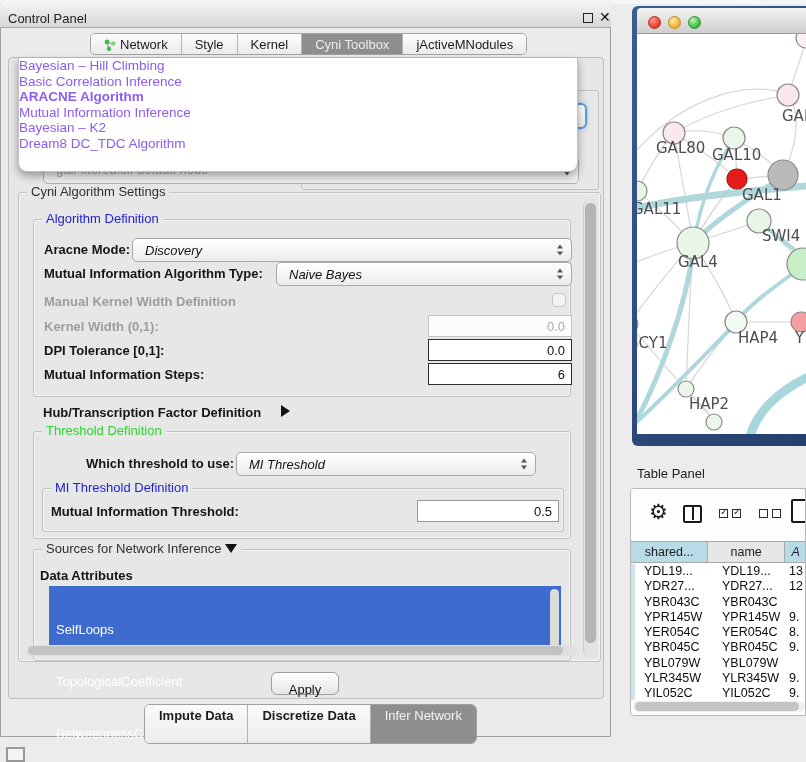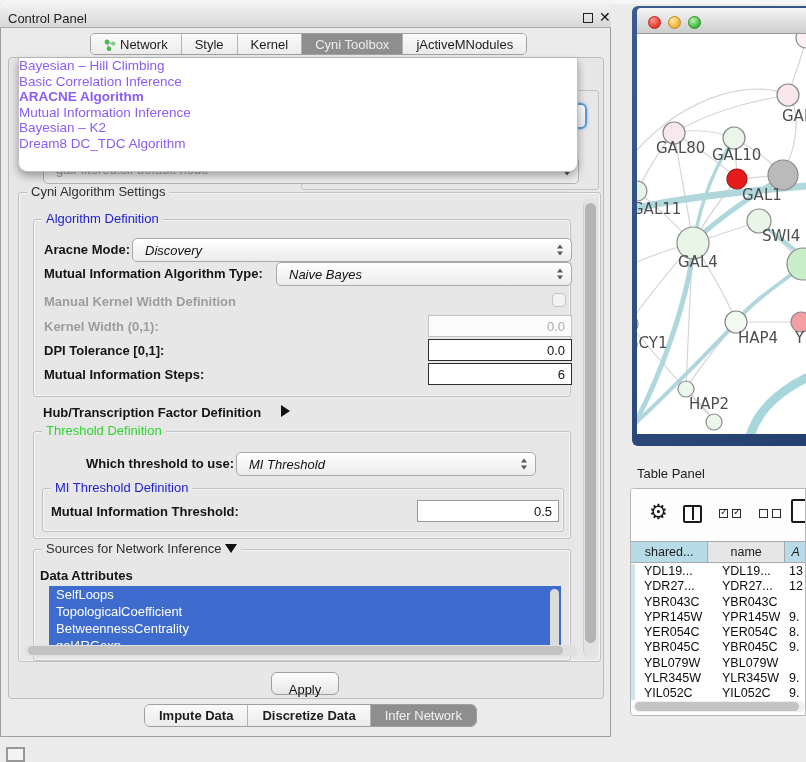--- a/index.html
+++ b/index.html
@@ -54,32 +54,32 @@
   .field.gray { border:1px solid #999; }
   .field.dis { border:1px solid #c2c2c2; background:#fbfbfb; color:#ababab; }
 
   .chk { position:absolute; width:14px; height:14px; border:1px solid #c6c6c6; border-radius:4px; background:#f3f3f3; }
 
   .tri-right { display:inline-block; width:0; height:0; border-top:6px solid transparent; border-bottom:6px solid transparent; border-left:9px solid #111; vertical-align:-2px; }
   .tri-down-b { display:inline-block; width:0; height:0; border-left:6.5px solid transparent; border-right:6.5px solid transparent; border-top:9px solid #111; vertical-align:0px; }
 
   
   .attr-list { left:44px; top:582px; width:512px; height:68px; background:#3d6cce; }
-  .attr-item { color:#fff; font-size:13px; line-height:17px; padding-left:7px; white-space:nowrap; }
+  .attr-item { color:#fff; font-size:13px; line-height:17px; padding-left:7px; white-space:nowrap;margin-top:35px; }
   .list-vscroll { left:545px; top:585px; width:9px; height:62px; background:#dcdcdc; border-radius:5px; }
 
   .vscroll-track { left:579px; top:196px; width:15px; height:458px; background:#e3e3e3; border-left:1px solid #cfcfcf; border-radius:7px; }
   .vscroll-thumb { left:581px; top:200px; width:11px; height:440px; background:#b4b4b4; border-radius:6px; }
   .hscroll-track { left:22px; top:653px; width:552px; height:11px; background:#e0e0e0; border-radius:6px; }
   .hscroll-thumb { left:25px; top:654px; width:535px; height:9px; background:#c2c2c2; border-radius:5px; }
 
   .apply-btn { left:269px; top:674px; width:68px; height:23px; background:linear-gradient(#fefefe,#e6e6e6); border:1px solid #9f9f9f; border-radius:6px; text-align:center; font-size:13px; padding-top:9px; color:#111; }
 
   
-  .bottombar { left:143px; top:707px; height:23px; display:flex; border:1px solid #9f9f9f; border-radius:6px; overflow:hidden; background:#f2f2f2; }
+  .bottombar { left:143px; top:707px; height:40px; display:flex; border:1px solid #9f9f9f; border-radius:6px; overflow:hidden; background:#f2f2f2; }
   .btab { padding:3px 14px 0 14px; font-size:13px; font-weight:bold; color:#1c1c1c; border-right:1px solid #b3b3b3; background:linear-gradient(#fafafa,#ececec); white-space:nowrap; }
   .btab:last-child { border-right:none; }
   .btab.selected { background:#8e8e8e; color:#f2f2f2; font-weight:normal; }
 
   .mini-box { left:6px; top:747px; width:19px; height:15px; border:2px solid #989898; background:#f3f3f3; }
 
   
   .net-window { left:632px; top:6px; width:174px; height:440px; background:linear-gradient(135deg,#3c5c90,#24406e); border-radius:6px 0 0 6px; }
   .net-titlebar { left:637px; top:8px; width:169px; height:26px; background:linear-gradient(#f4f4f4,#cecece); border-bottom:1px solid #9a9a9a; border-radius:4px 0 0 0; }
   .light { position:absolute; top:8px; width:13px; height:13px; border-radius:50%; }

